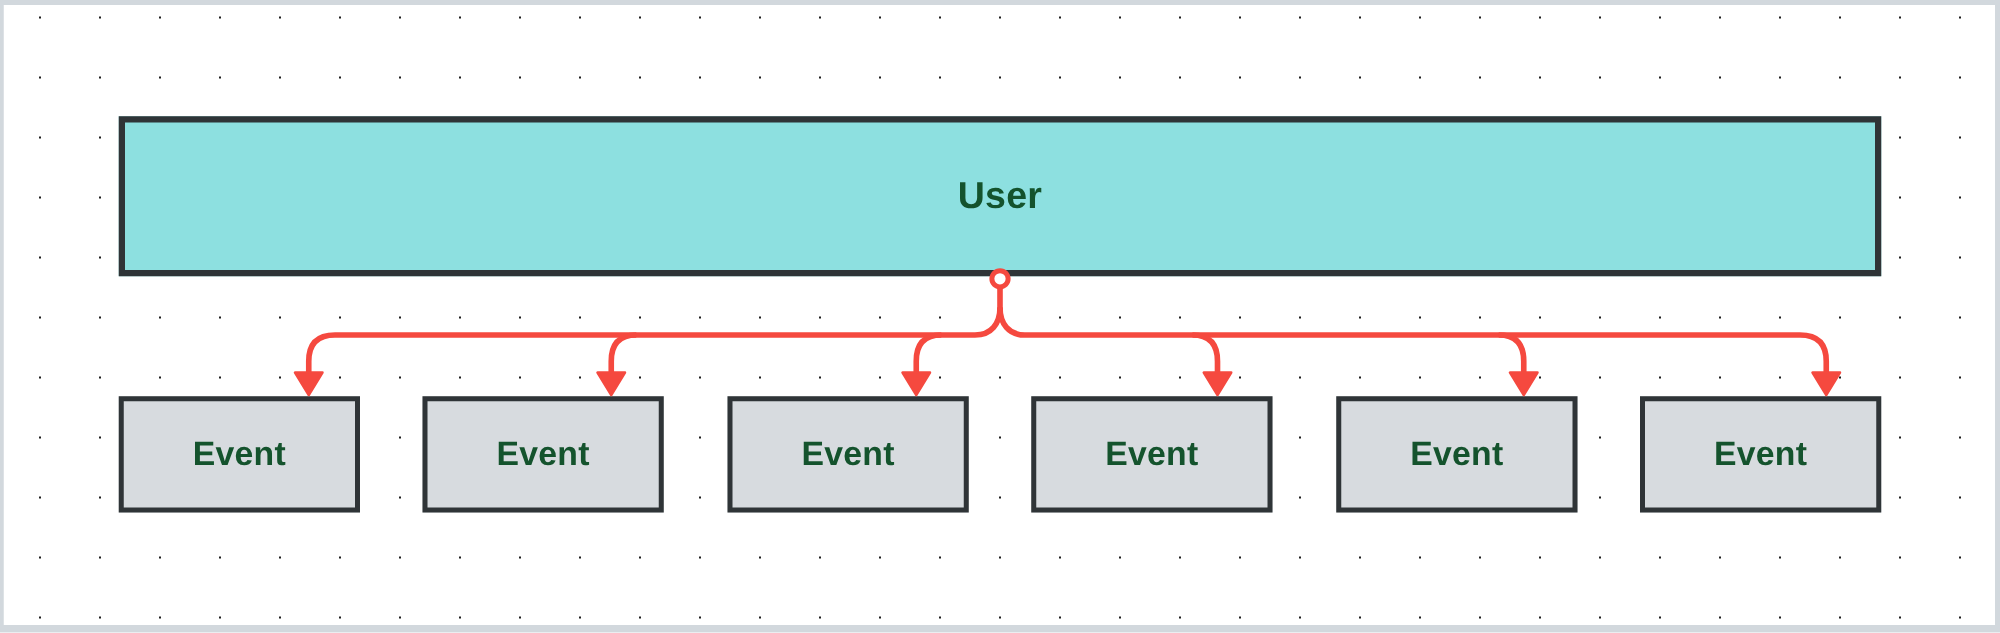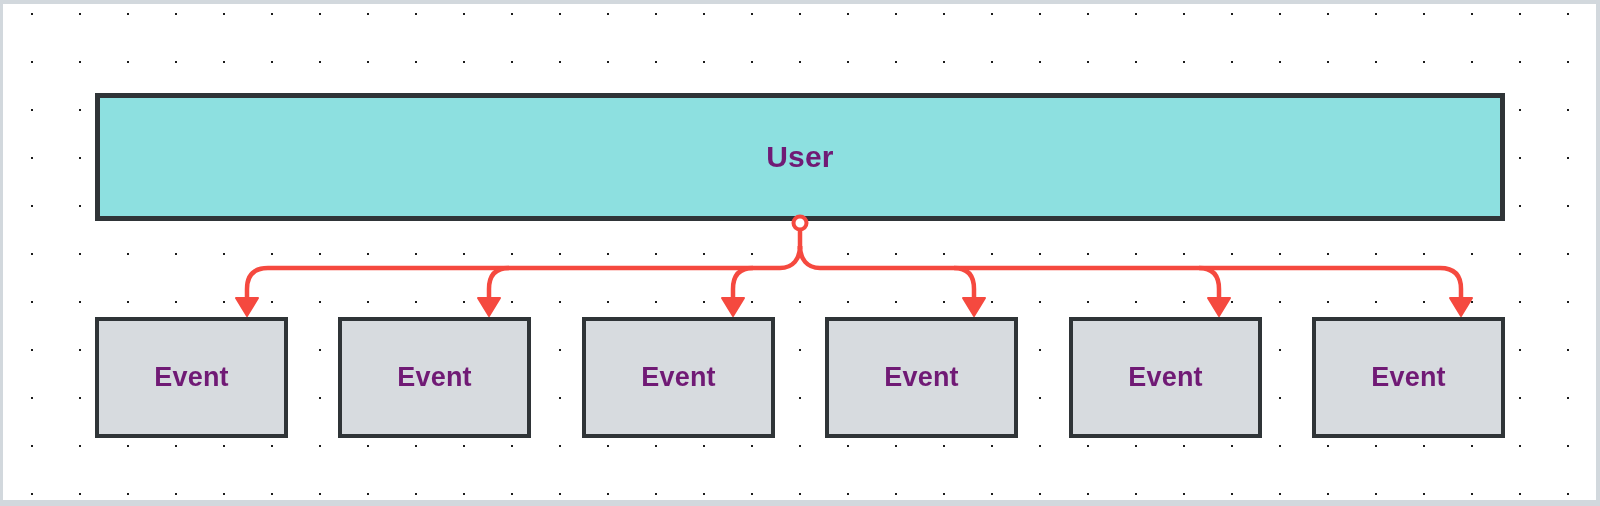--- a/index.html
+++ b/index.html
@@ -24,35 +24,35 @@
     background-image: radial-gradient(circle, #1c1c1c 1.1px, rgba(0,0,0,0) 1.25px);
     background-size: 48px 48px;
     background-position: 8px -10px; 
   }
   .node {
     position: absolute;
     box-sizing: border-box;
     display: flex;
     align-items: center;
     justify-content: center;
-    color: #701a75;
+    color: #14532d;
     font-weight: bold;
     letter-spacing: 0.2px;
     text-align: center;
   }
   .user-node {
     left: 95px; top: 93px;
     width: 1410px; height: 128px;
     background: #8de0e0;
     border: 5px solid #2f3437;
     font-size: 30px;
   }
   .event-node {
     top: 317px;
-    width: 193px; height: 121px;
+    width: 193px; height: 93px;
     background: #d7dbdf;
     border: 4px solid #2f3437;
     font-size: 27px;
   }
   .event-0 { left: 95px; }
   .event-1 { left: 338px; }
   .event-2 { left: 582px; }
   .event-3 { left: 825px; }
   .event-4 { left: 1069px; }
   .event-5 { left: 1312px; }

